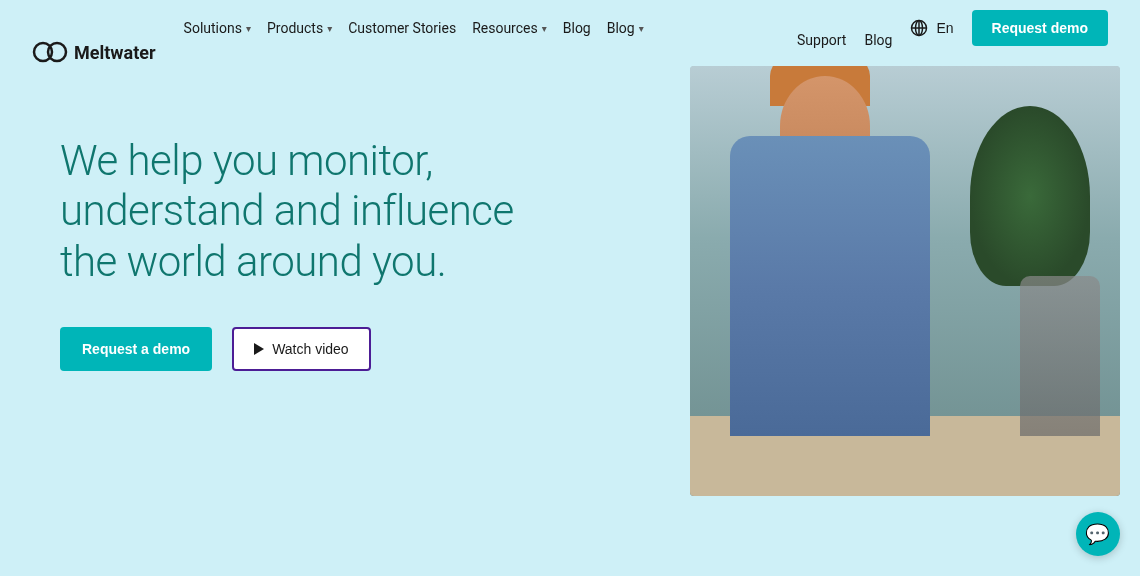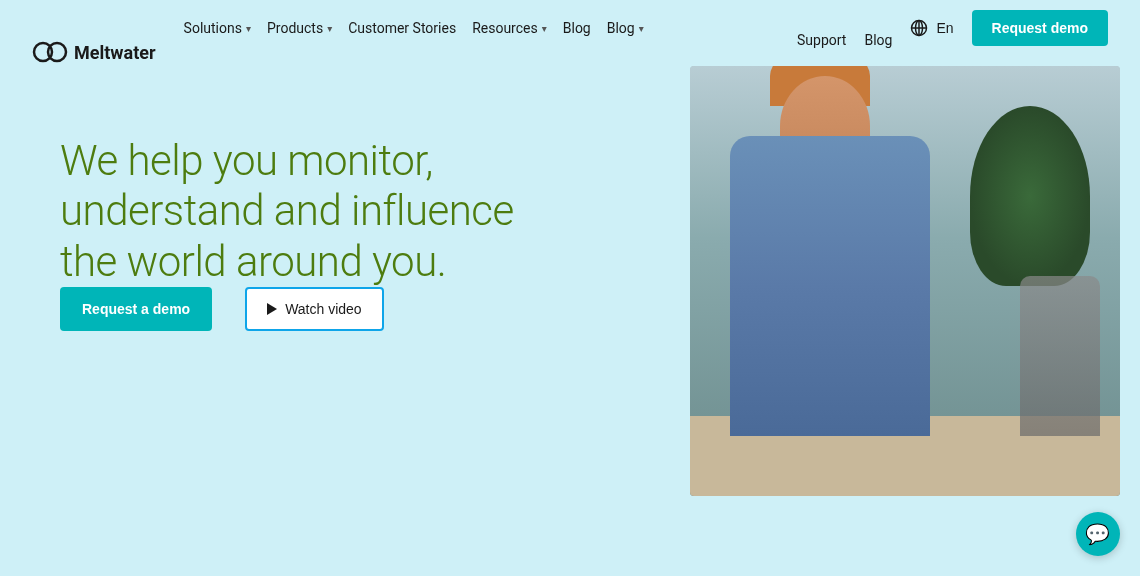--- a/index.html
+++ b/index.html
@@ -110,46 +110,47 @@
     }
     .hero-content {
       flex: 1;
       padding-top: 80px;
       max-width: 520px;
       z-index: 2;
     }
     .hero-headline {
       font-size: 42px;
       font-weight: 300;
-      color: #4d7c0f;
+      color: #0f766e;
       line-height: 1.2;
+      margin-bottom: 40px;
       letter-spacing: -0.5px;
     }
     .hero-buttons {
       display: flex;
       align-items: center;
-      gap: 33px;
+      gap: 20px;
     }
     .btn-demo {
       background: #00b5b8;
       color: white;
       border: none;
       padding: 14px 22px;
       border-radius: 4px;
       font-size: 14px;
       font-weight: 700;
       cursor: pointer;
     }
     .btn-video {
       display: flex;
       align-items: center;
       gap: 8px;
       background: white;
       color: #1a1a1a;
-      border: 2px solid #0ea5e9;
+      border: 2px solid #4c1d95;
       padding: 12px 20px;
       border-radius: 4px;
       font-size: 14px;
       font-weight: 500;
       cursor: pointer;
     }
     .play-icon {
       width: 0;
       height: 0;
       border-top: 6px solid transparent;

